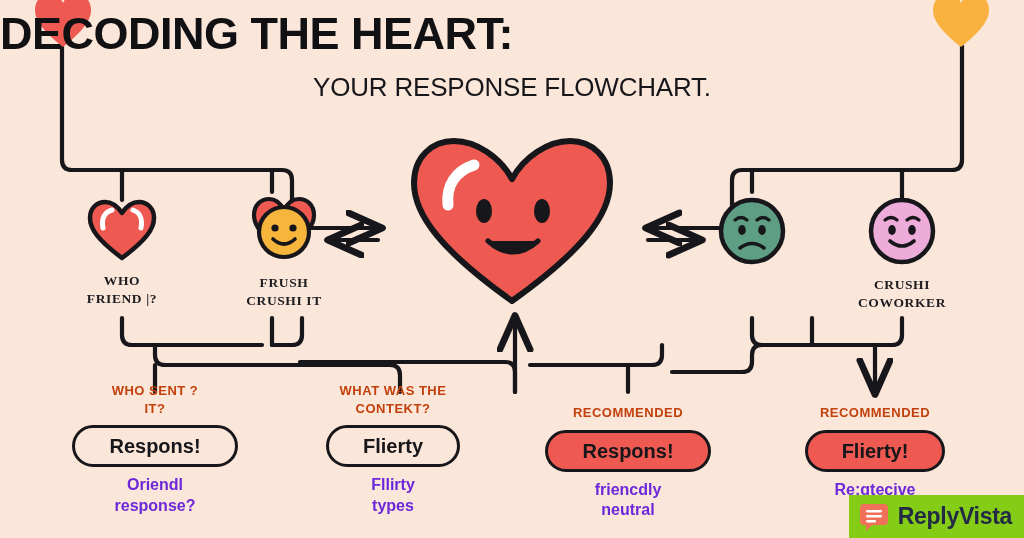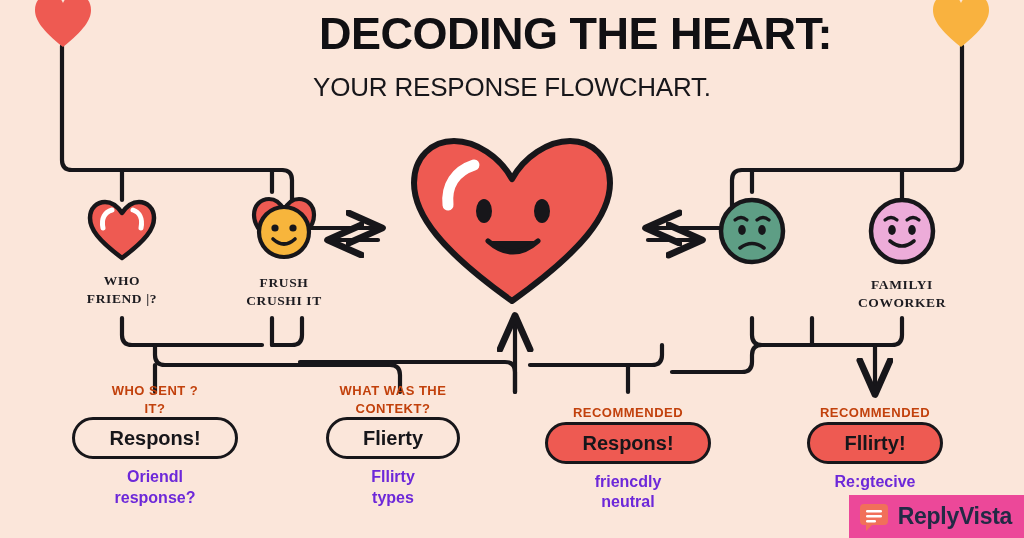--- a/index.html
+++ b/index.html
@@ -20,28 +20,27 @@
     left: 0; top: 0;
     width: 1024px;
     height: 538px;
     pointer-events: none;
   }
   .title {
     position: absolute;
     left: 0;
     top: 10px;
     width: 816px;
-    text-align: right;
+    text-align: left;
     font-family: "Liberation Sans", sans-serif;
     font-weight: bold;
     font-size: 45px;
     letter-spacing: -0.5px;
     color: #111013;
     line-height: 1.05;
-    margin-left: 16px;
   }
   .subtitle {
     position: absolute;
     left: 0;
     top: 72px;
     width: 1024px;
     text-align: center;
     font-family: "Liberation Sans", sans-serif;
     font-weight: normal;
     font-size: 26px;
@@ -71,20 +70,21 @@
     font-family: "Liberation Sans", sans-serif;
     font-size: 13px;
     font-weight: bold;
     letter-spacing: 0.5px;
     color: #c2410c;
     line-height: 1.35;
     white-space: pre-line;
   }
   .pill {
     display: inline-block;
+    margin-top: 8px;
     padding: 7px 34px;
     border: 3px solid #17161a;
     border-radius: 30px;
     font-family: "Liberation Sans", sans-serif;
     font-size: 20px;
     font-weight: bold;
     color: #17161a;
     background: transparent;
     line-height: 1.1;
   }
@@ -98,21 +98,21 @@
     font-weight: bold;
     color: #6d28d9;
     line-height: 1.3;
     white-space: pre-line;
   }
   .watermark {
     position: absolute;
     right: 0;
     bottom: 0;
     height: 43px;
-    background: #ec4899;
+    background: #84cc16;
     display: flex;
     align-items: center;
     gap: 9px;
     padding: 0 12px 0 10px;
   }
   .wm-text {
     font-family: "Liberation Sans", sans-serif;
     font-size: 23px;
     font-weight: bold;
     color: #222a45;
@@ -242,21 +242,21 @@
 
   <div class="node" style="left:842px;top:196px;width:120px;">
     <svg width="74" height="70" viewBox="0 0 74 70">
       <circle cx="37" cy="35" r="31" fill="#EDACD9" stroke="#17161a" stroke-width="4.5"></circle>
       <path d="M20 24 Q26 19 32 24" fill="none" stroke="#17161a" stroke-width="3.2" stroke-linecap="round"></path>
       <path d="M42 24 Q48 19 54 24" fill="none" stroke="#17161a" stroke-width="3.2" stroke-linecap="round"></path>
       <ellipse cx="27" cy="34" rx="3.8" ry="5" fill="#17161a"></ellipse>
       <ellipse cx="47" cy="34" rx="3.8" ry="5" fill="#17161a"></ellipse>
       <path d="M25 45 Q37 55 49 45" fill="none" stroke="#17161a" stroke-width="3.6" stroke-linecap="round"></path>
     </svg>
-    <div class="node-label">FAMILYI
+    <div class="node-label">CRUSHI
 COWORKER</div>
   </div>
 
   <div class="group" style="left:35px;top:382px;">
     <div class="group-q">WHO  SENT ?
 IT?</div>
     <div class="pill">Respons!</div>
     <div class="sub-note">Oriendl
 response?</div>
   </div>
@@ -271,21 +271,21 @@
 
   <div class="group" style="left:508px;top:404px;">
     <div class="group-q">RECOMMENDED</div>
     <div class="pill filled">Respons!</div>
     <div class="sub-note">friencdly
 neutral</div>
   </div>
 
   <div class="group" style="left:755px;top:404px;">
     <div class="group-q">RECOMMENDED</div>
-    <div class="pill filled">Fllirty!</div>
+    <div class="pill filled">Flierty!</div>
     <div class="sub-note">Re:gtecive
 appre</div>
   </div>
 
   <div class="watermark">
     <svg width="30" height="30" viewBox="0 0 30 30">
       <path d="M5 2 H25 A4 4 0 0 1 29 6 V19 A4 4 0 0 1 25 23 H13 L7 29 V23 H5 A4 4 0 0 1 1 19 V6 A4 4 0 0 1 5 2 Z" fill="#F1705A"></path>
       <rect x="7" y="8" width="16" height="2.6" rx="1.3" fill="#ffffff"></rect>
       <rect x="7" y="13" width="16" height="2.6" rx="1.3" fill="#ffffff"></rect>
       <rect x="7" y="18" width="10" height="2.6" rx="1.3" fill="#ffffff"></rect>

